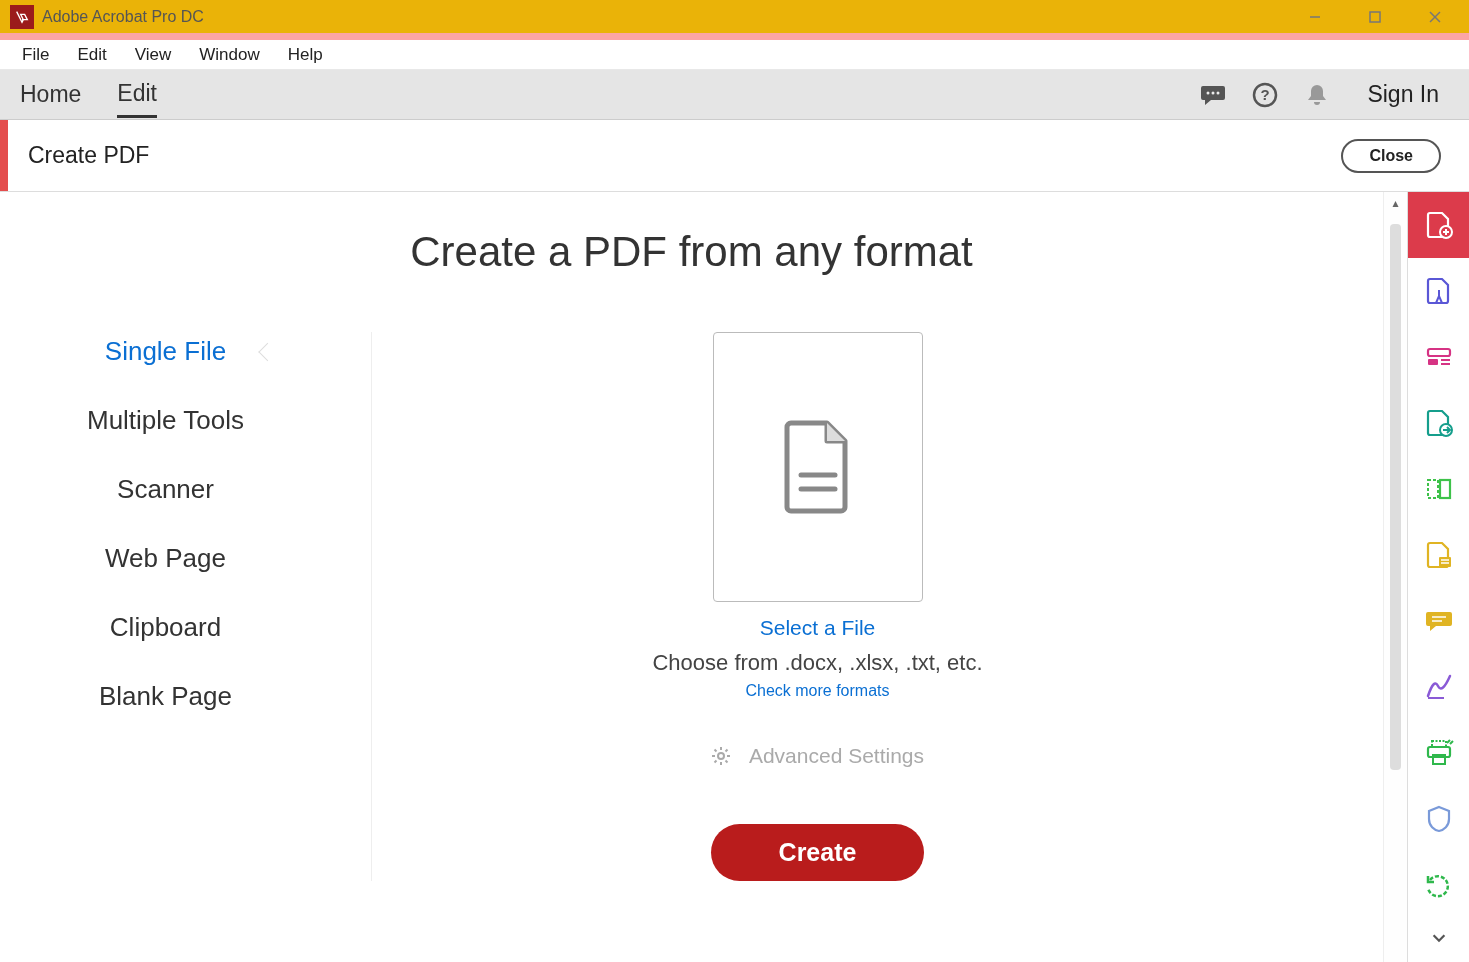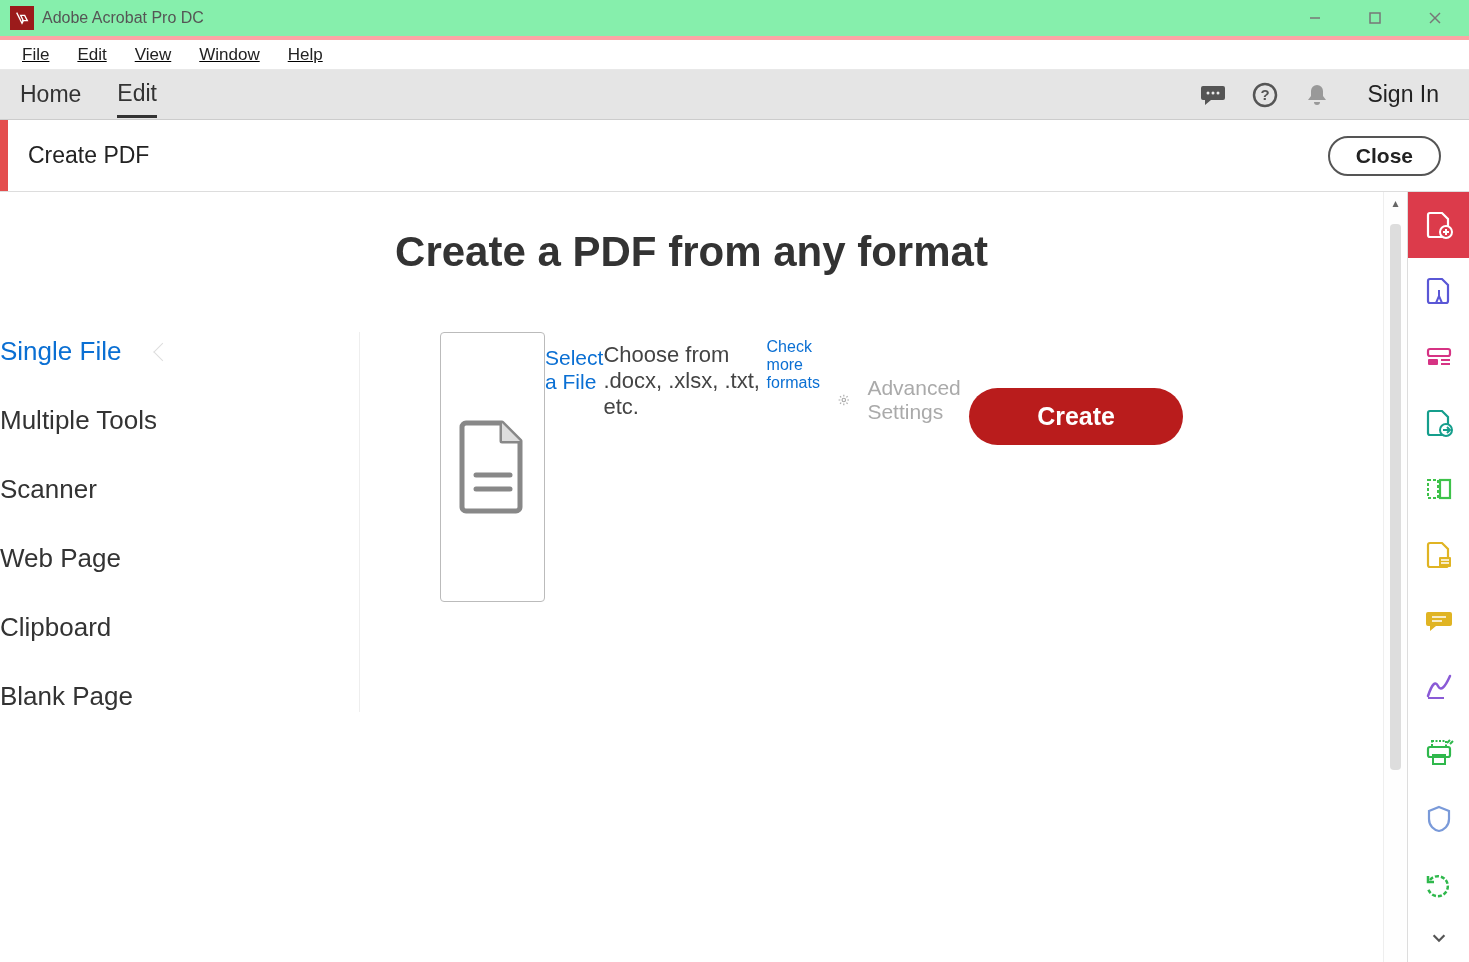--- a/index.html
+++ b/index.html
@@ -1,65 +1,65 @@
 <!DOCTYPE html>
 <html><head>
 <meta charset="utf-8">
 <style>
   * { box-sizing: border-box; margin: 0; padding: 0; font-family: "Segoe UI", Arial, sans-serif; }
   html, body { width: 1469px; height: 962px; background: #fff; overflow: hidden; }
 
   
-  .titlebar { height: 40px; display: flex; align-items: center; padding: 0 4px; background: #86efac; border-bottom: 4px solid #fca5a5; }
+  .titlebar { height: 40px; display: flex; align-items: center; padding: 0 4px; background: #eab308; border-bottom: 7px solid #fca5a5; }
   .app-icon { width: 24px; height: 24px; background: #9b1b1b; display: flex; align-items: center; justify-content: center; margin: 0 8px 0 6px; }
   .app-icon svg { width: 16px; height: 16px; }
   .app-title { color: #555; font-size: 16px; flex: 1; }
   .win-controls { display: flex; gap: 0; }
   .win-btn { width: 60px; height: 40px; display: flex; align-items: center; justify-content: center; color: #777; }
   .win-btn svg { width: 14px; height: 14px; }
 
   
-  .menubar { height: 30px; display: flex; align-items: center; padding: 0 8px; background: #fff; gap: 0; border-bottom: 1px solid #e8e8e8; text-decoration: underline; }
+  .menubar { height: 30px; display: flex; align-items: center; padding: 0 8px; background: #fff; gap: 0; border-bottom: 1px solid #e8e8e8; }
   .menu-item { padding: 4px 14px; color: #222; font-size: 17px; cursor: default; }
 
   
   .tabbar { height: 50px; display: flex; align-items: center; background: #e5e5e5; padding: 0 20px; border-bottom: 1px solid #ccc; }
   .tab { font-size: 23px; color: #333; margin-right: 36px; padding: 8px 0; cursor: default; }
   .tab.active { border-bottom: 3px solid #333; font-weight: 500; }
   .tabbar-spacer { flex: 1; }
   .tabbar-icon { width: 40px; height: 40px; display: flex; align-items: center; justify-content: center; color: #555; margin: 0 6px; }
   .tabbar-icon svg { width: 26px; height: 26px; }
   .signin { font-size: 23px; color: #222; margin-left: 24px; margin-right: 10px; cursor: default; }
 
   
   .contextbar { height: 72px; display: flex; align-items: center; background: #fff; border-bottom: 1px solid #ddd; }
   .context-accent { width: 8px; height: 100%; background: #e44d4d; }
   .context-title { font-size: 23px; color: #222; margin-left: 20px; flex: 1; }
-  .close-btn { border: 2px solid #555; border-radius: 26px; padding: 6px 26px; font-size: 21px; font-weight: 600; color: #222; margin-right: 28px; background: #fff; cursor: default; }
+  .close-btn { border: 2px solid #555; border-radius: 26px; padding: 6px 26px; font-size: 16px; font-weight: 600; color: #222; margin-right: 28px; background: #fff; cursor: default; }
 
   
   .body-area { display: flex; height: calc(962px - 40px - 30px - 50px - 64px); }
   .main { flex: 1; position: relative; overflow: hidden; }
   .scroll-gutter { width: 24px; background: #fefefe; position: relative; border-left: 1px solid #eee; }
   .scroll-up { position: absolute; top: 4px; left: 0; right: 0; text-align: center; color: #666; font-size: 12px; }
   .scroll-thumb { position: absolute; top: 32px; bottom: 200px; left: 6px; right: 6px; background: #ddd; border-radius: 4px; }
   .right-tools { width: 62px; background: #fff; border-left: 1px solid #ddd; display: flex; flex-direction: column; align-items: center; }
   .tool-btn { width: 62px; height: 66px; display: flex; align-items: center; justify-content: center; }
   .tool-btn.active { background: #dc3b4b; }
   .tool-btn svg { width: 30px; height: 30px; }
   .tool-chevron { width: 62px; height: 40px; display: flex; align-items: center; justify-content: center; color: #555; }
 
   
-  .page-heading { text-align: center; font-size: 42px; font-weight: 700; color: #333; margin-top: 36px; }
+  .page-heading { text-align: center; font-size: 42px; font-weight: 400; color: #333; margin-top: 36px; }
   .content-row { display: flex; margin-top: 56px; }
-  .option-list { width: 372px; display: flex; flex-direction: column; align-items: flex-start; padding-right: 40px; border-right: 1px solid #eee; padding-top: 4px; gap: 38px; }
+  .option-list { width: 372px; display: flex; flex-direction: column; align-items: center; padding-right: 40px; border-right: 1px solid #eee; padding-top: 4px; gap: 38px; }
   .option-item { font-size: 26px; color: #333; cursor: default; }
   .option-item.selected { color: #0a6fd3; position: relative; }
   .option-item.selected::after { content: ""; position: absolute; right: -48px; top: 50%; width: 12px; height: 12px; border-top: 1px solid #ddd; border-left: 1px solid #ddd; background: #fff; transform: translateY(-50%) rotate(-45deg); }
-  .panel { flex: 1; display: flex; align-items: flex-start; padding-left: 80px; padding-right: 200px; }
+  .panel { flex: 1; display: flex; flex-direction: column; align-items: center; padding-left: 80px; padding-right: 200px; }
   .dropzone { width: 210px; height: 270px; border: 1px solid #bbb; border-radius: 4px; display: flex; align-items: center; justify-content: center; background: #fff; }
   .dropzone svg { width: 78px; height: 96px; }
   .select-link { color: #0a6fd3; font-size: 21px; margin-top: 14px; cursor: default; }
   .choose-text { color: #444; font-size: 22px; margin-top: 10px; }
   .formats-link { color: #0a6fd3; font-size: 16px; margin-top: 6px; cursor: default; }
   .advanced-row { display: flex; align-items: center; gap: 18px; margin-top: 44px; color: #aaa; font-size: 21px; }
   .advanced-row svg { width: 20px; height: 20px; }
   .create-btn { margin-top: 56px; background: #b91c1c; color: #fff; font-size: 25px; font-weight: 600; border: none; border-radius: 30px; padding: 14px 68px; cursor: default; }
 </style>
 </head>

